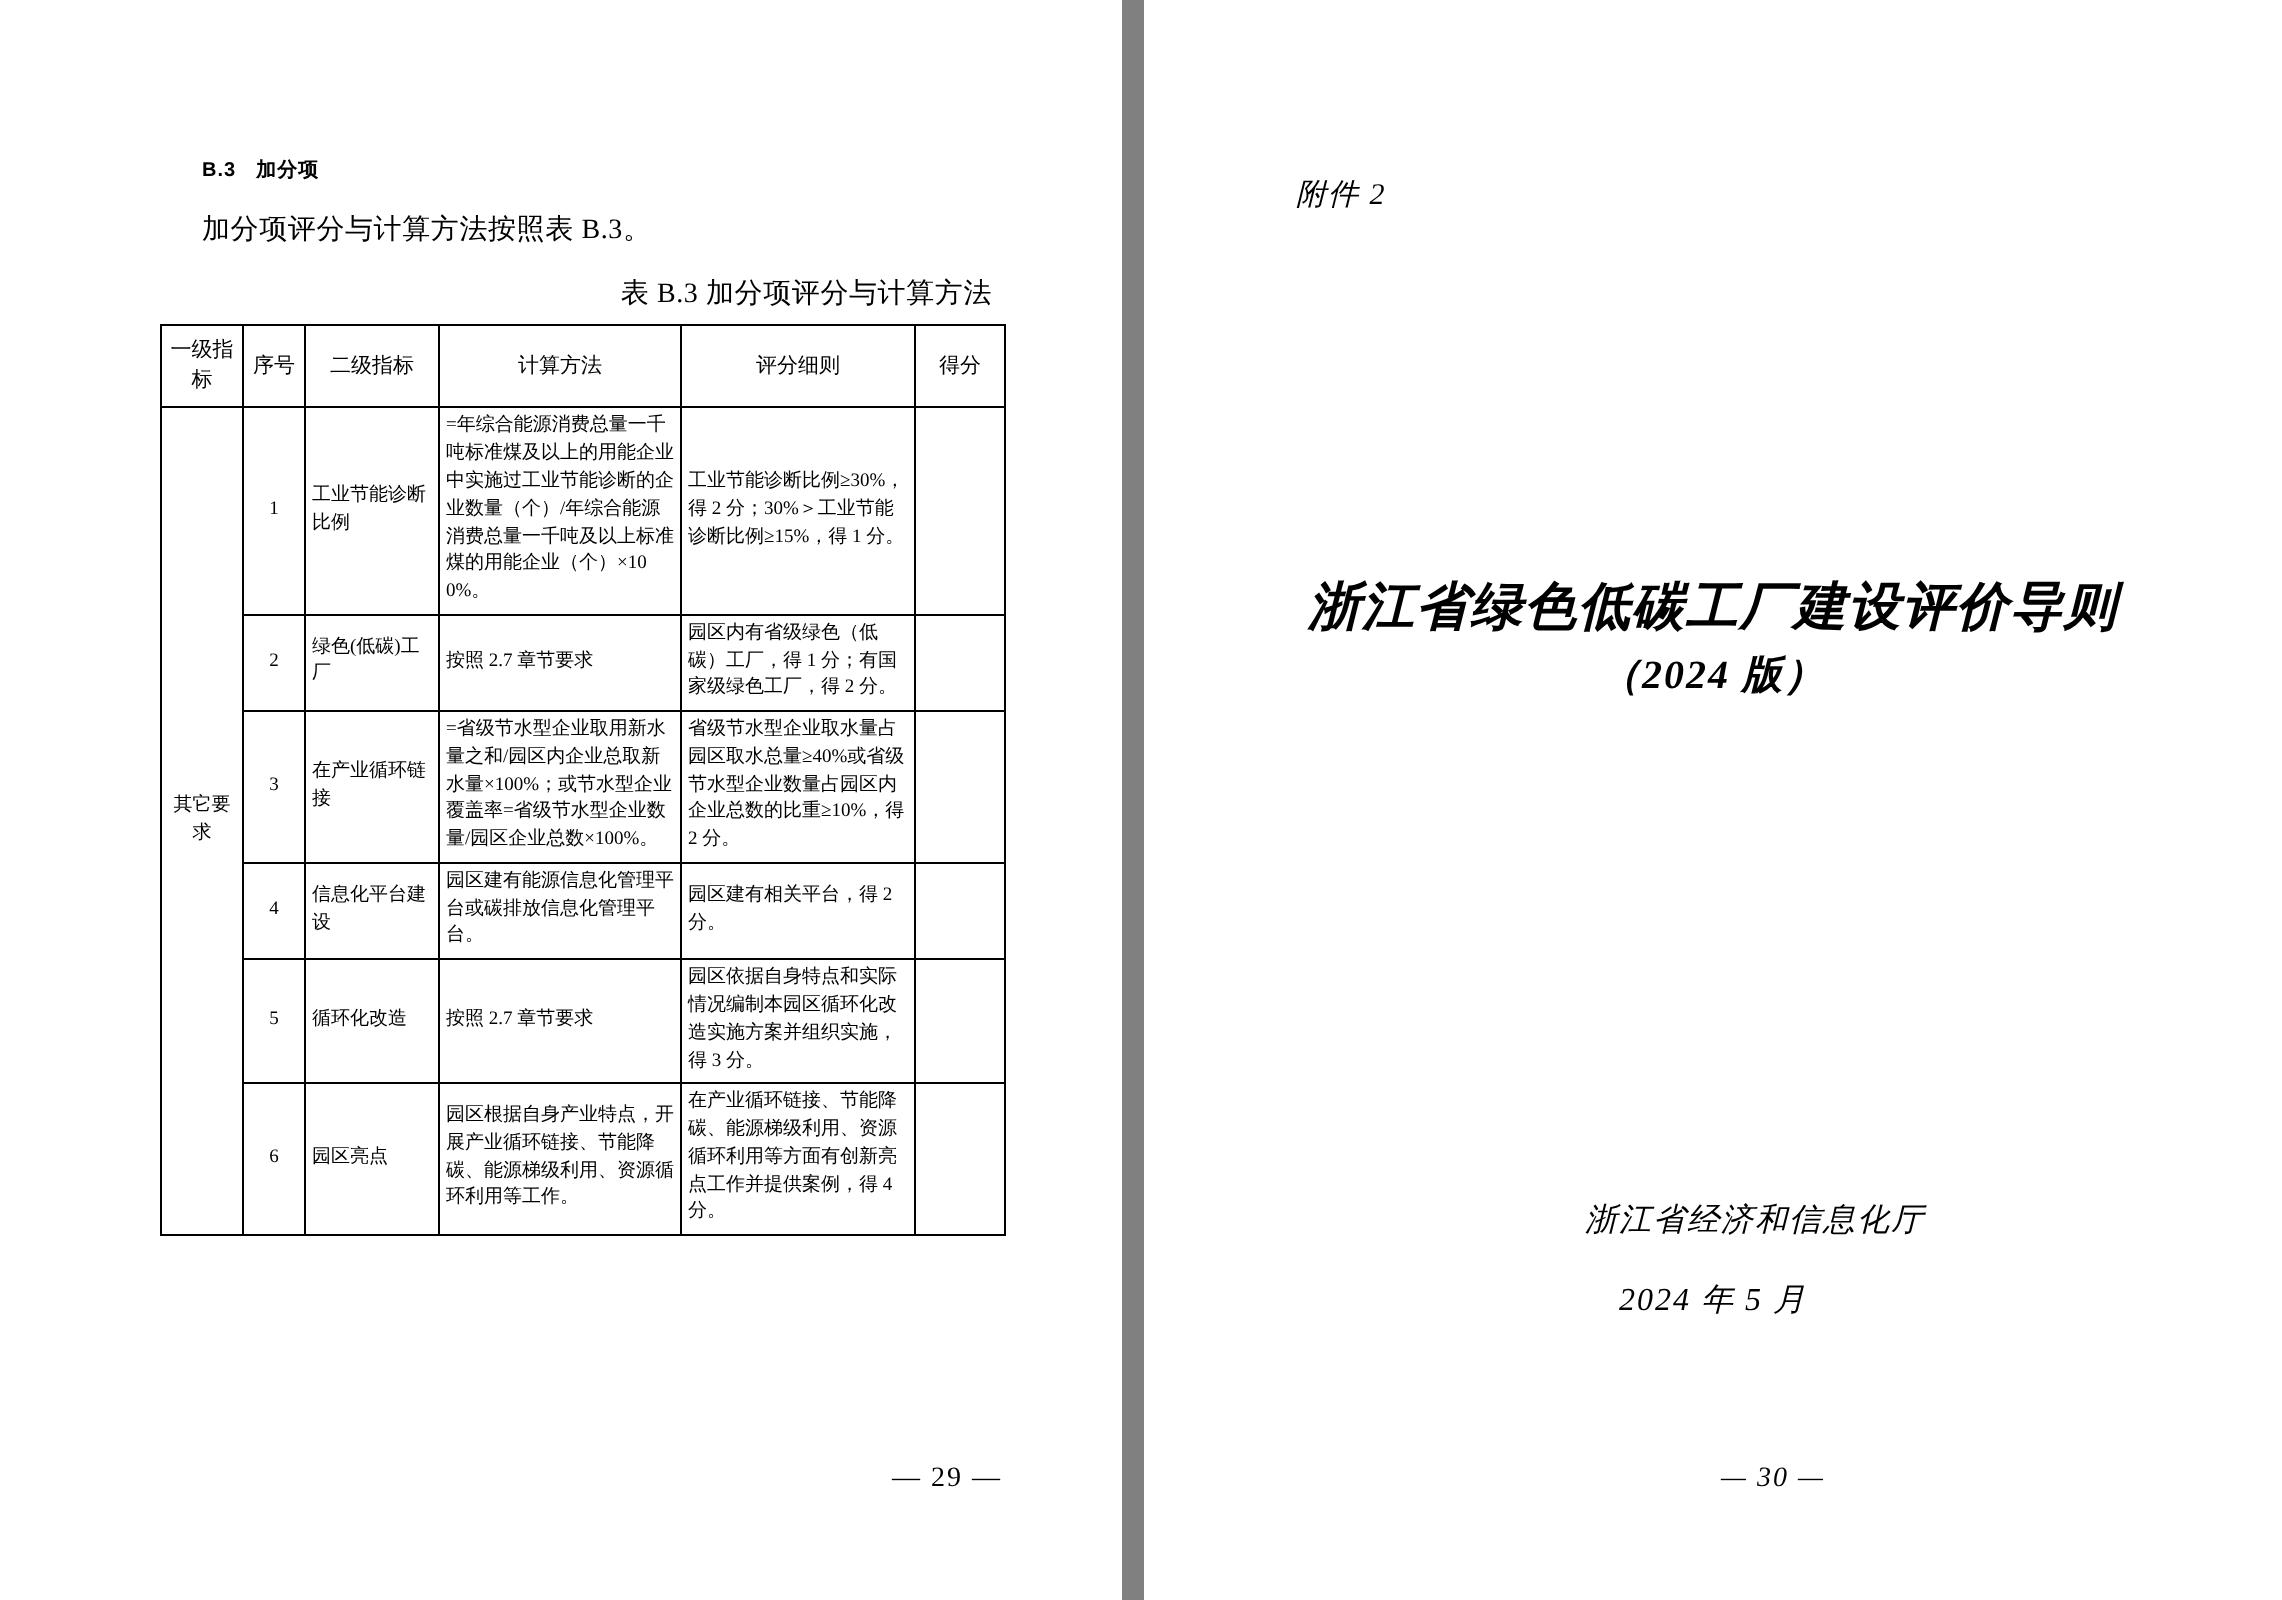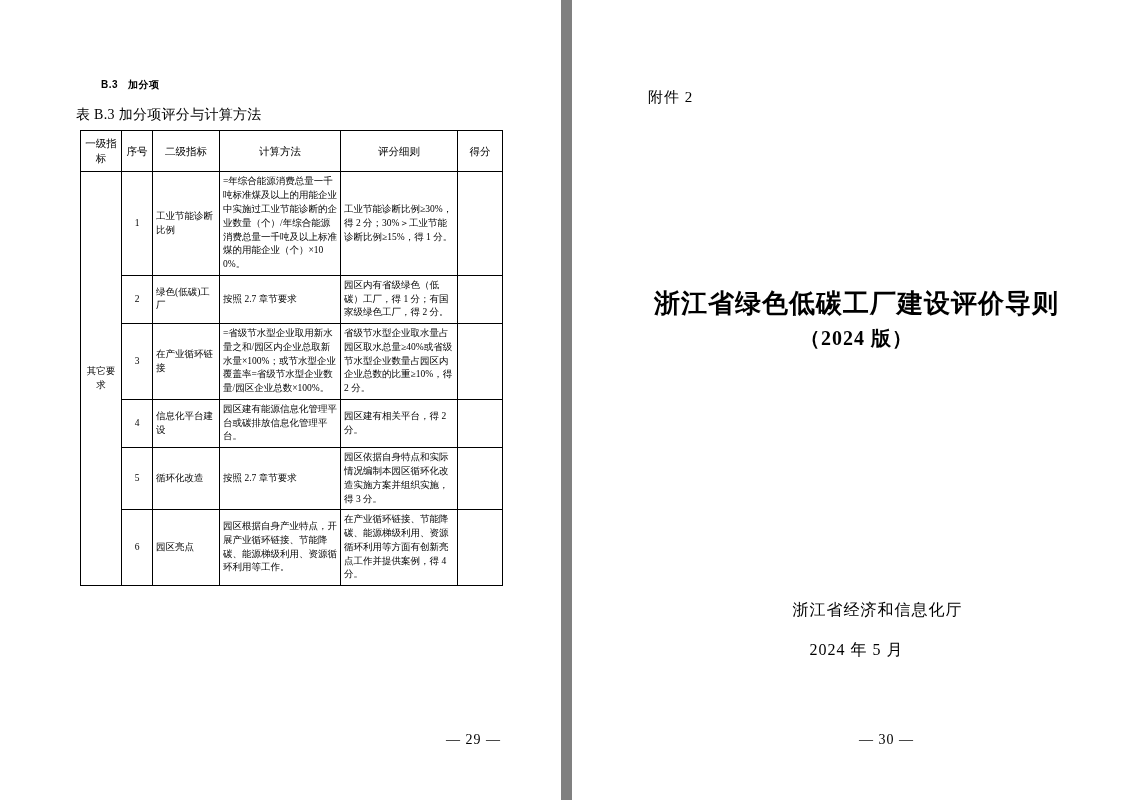--- a/index.html
+++ b/index.html
@@ -24,20 +24,21 @@
     height: 800px;
     box-sizing: border-box;
   }
   .page-left {
     left: 0;
     width: 561px;
   }
   .page-right {
     left: 572px;
     width: 569px;
+    font-style: italic;
   }
   .page-footer {
     position: absolute;
     bottom: 52px;
     font-size: 14px;
     color: #000;
     letter-spacing: 1px;
   }
 
   
@@ -55,21 +56,21 @@
     letter-spacing: 0.5px;
   }
   .sec-heading .num { margin-right: 10px; }
   .sec-para {
     font-size: 14px;
     margin: 0 0 14px 25px;
     letter-spacing: 0.3px;
   }
   .table-caption {
     font-size: 14px;
-    text-align: left;
+    text-align: right;
     margin: 0 0 6px 0;
     letter-spacing: 0.3px;
   }
   table.grade {
     border-collapse: collapse;
     width: 398px;
     margin-left: 4px;
     table-layout: fixed;
   }
   table.grade td, table.grade th {
@@ -141,20 +142,21 @@
 
 <div class="viewport">
 
   <div class="page page-left">
     <div class="l-content">
 
       <h3 class="sec-heading">
         <span class="num">B.3</span><span>加分项</span>
       </h3>
 
+      <p class="sec-para">加分项评分与计算方法按照表 B.3。</p>
 
       <p class="table-caption">表 B.3  加分项评分与计算方法</p>
 
       <table class="grade">
         <thead>
           <tr>
             <th class="c-first">一级指标</th>
             <th class="c-no">序号</th>
             <th class="c-sec">二级指标</th>
             <th class="c-calc">计算方法</th>

